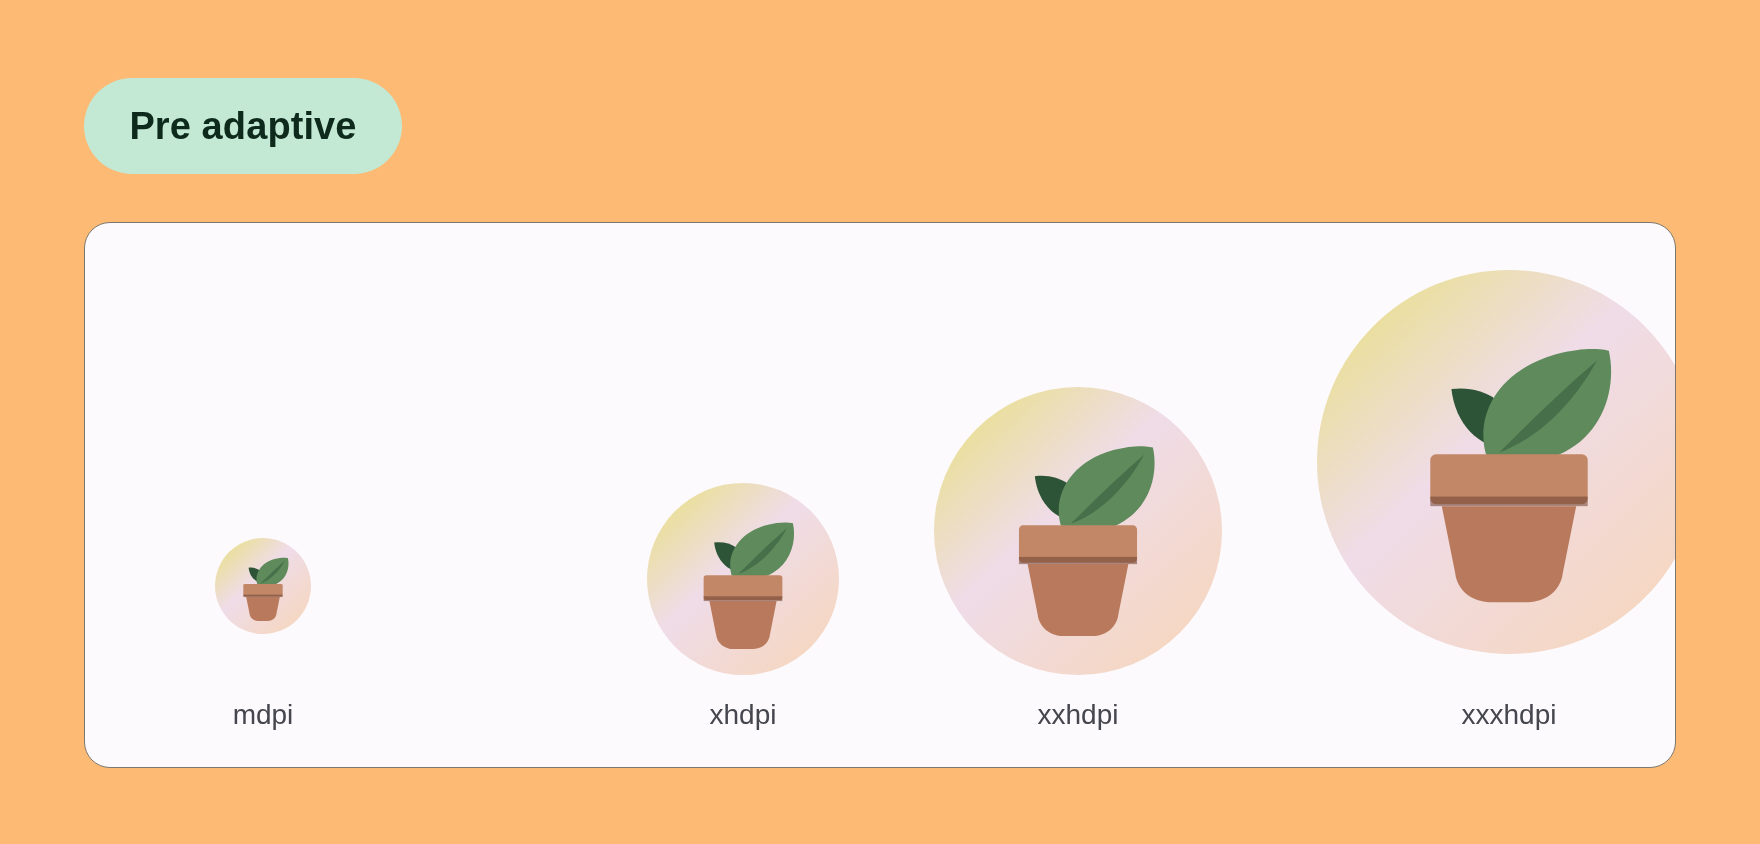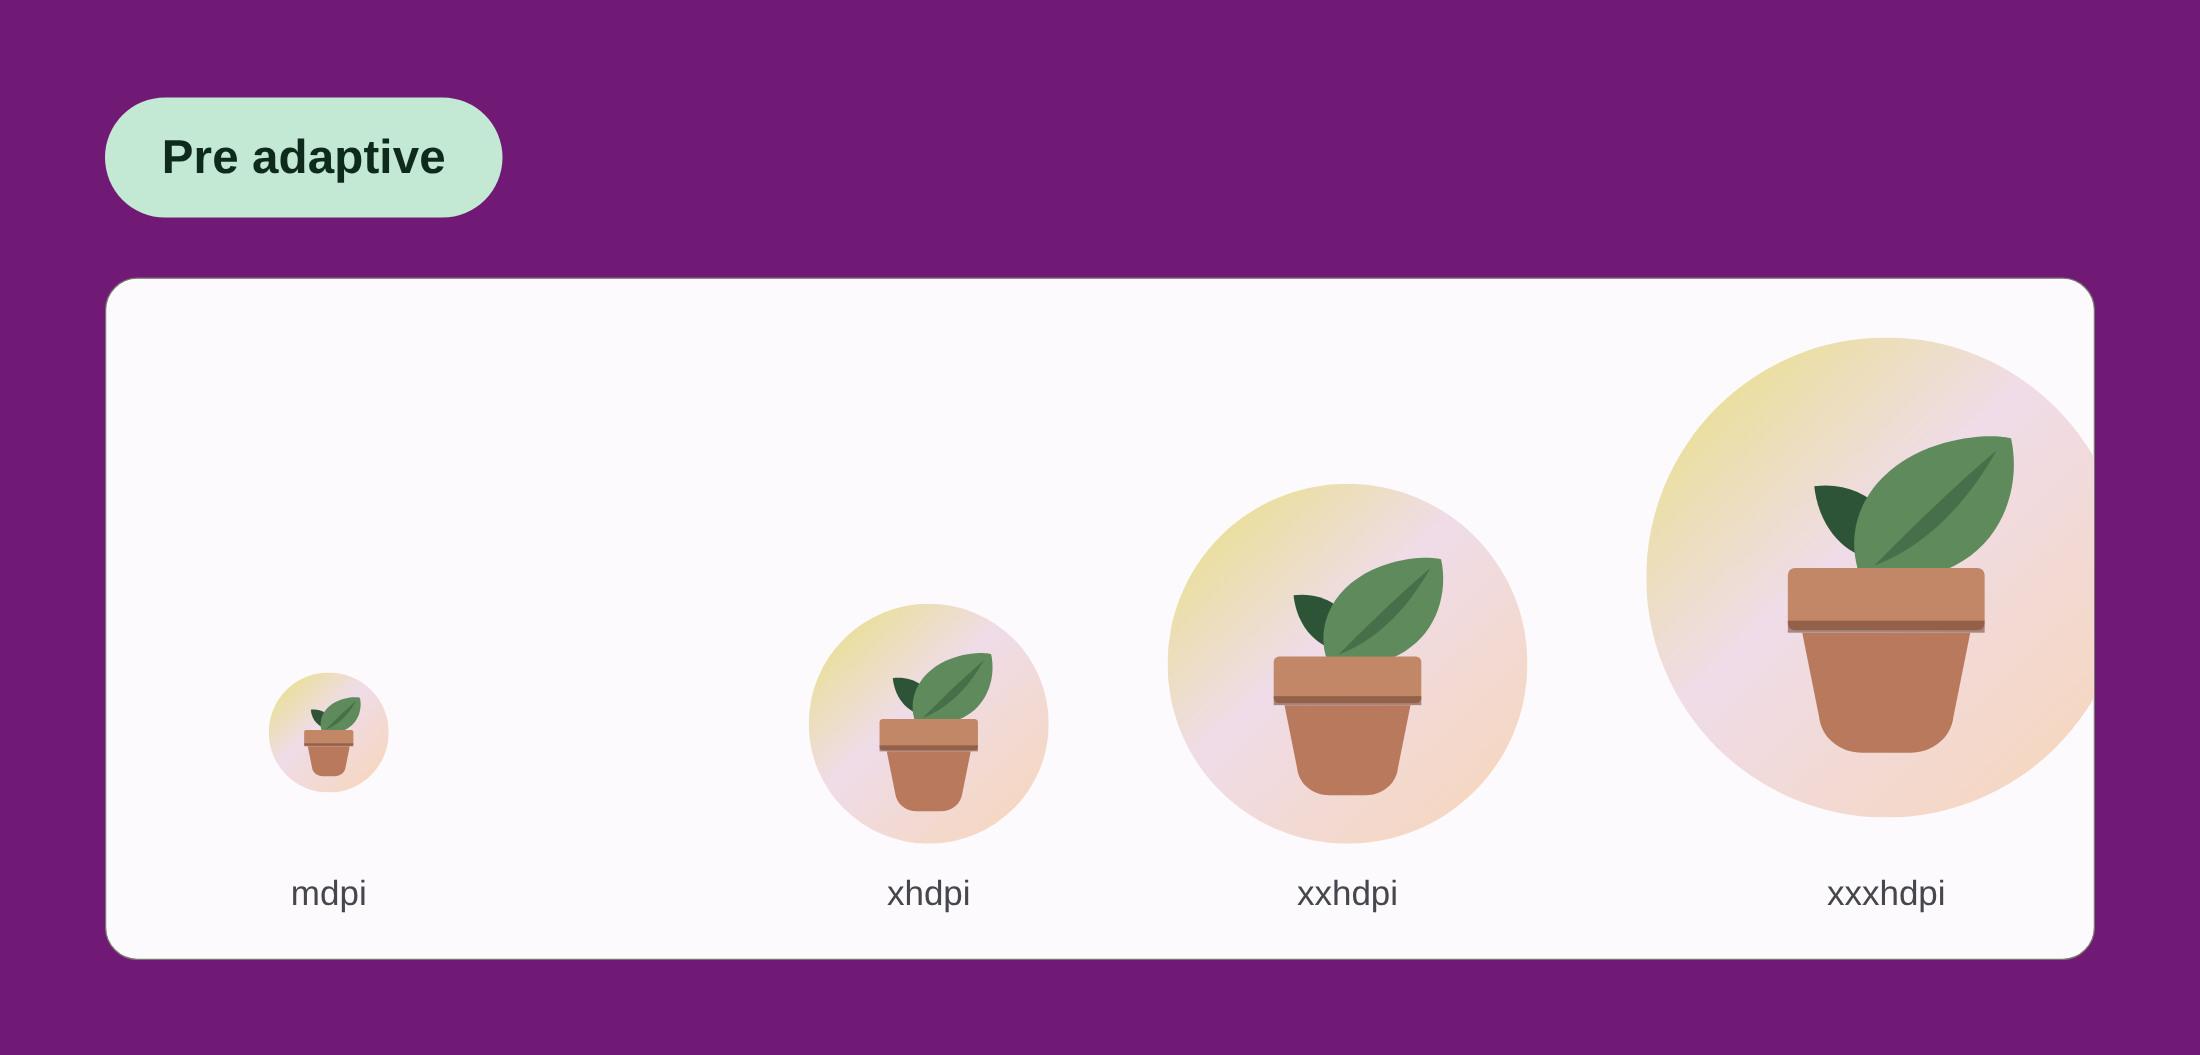--- a/index.html
+++ b/index.html
@@ -13,21 +13,21 @@
     height: 844px;
     overflow: hidden;
     font-family: "Liberation Sans", sans-serif;
     -webkit-font-smoothing: antialiased;
   }
 
   .page {
     position: relative;
     width: 1760px;
     height: 844px;
-    background: #701a75;
+    background: #fdba74;
     box-sizing: border-box;
   }
 
   
   .badge {
     position: absolute;
     left: 84px;
     top: 78px;
     width: 318px;
     height: 96px;

